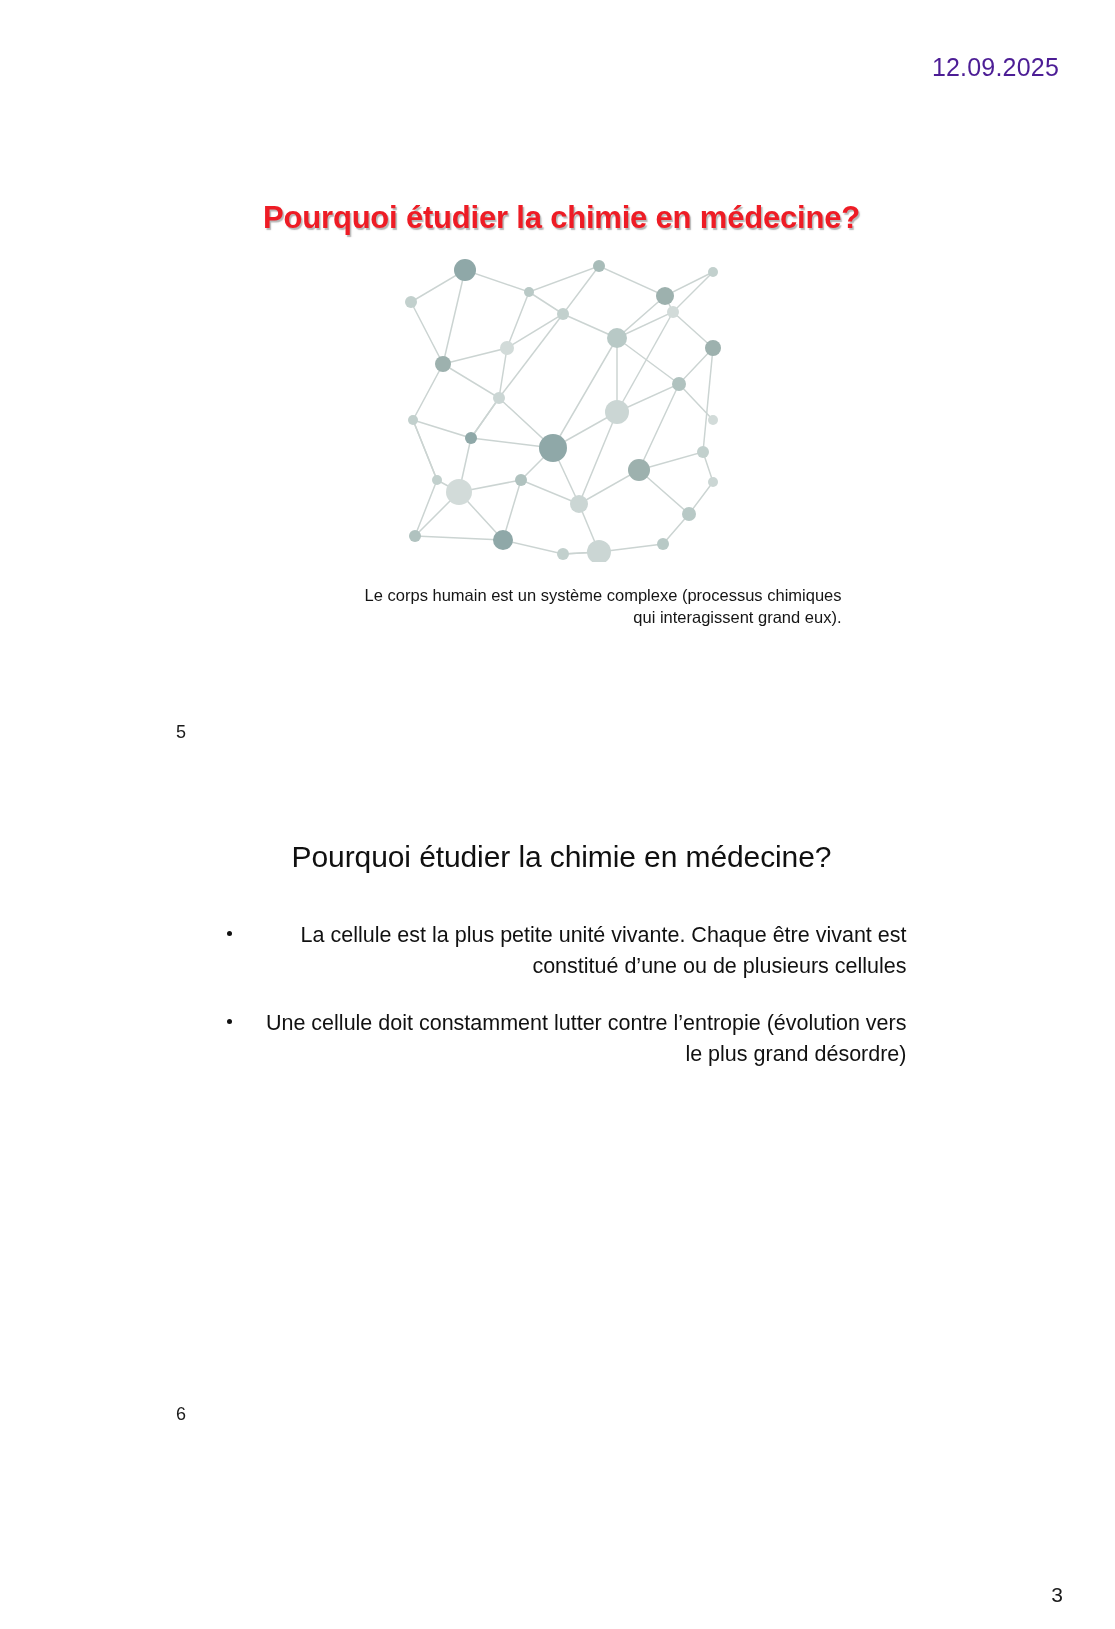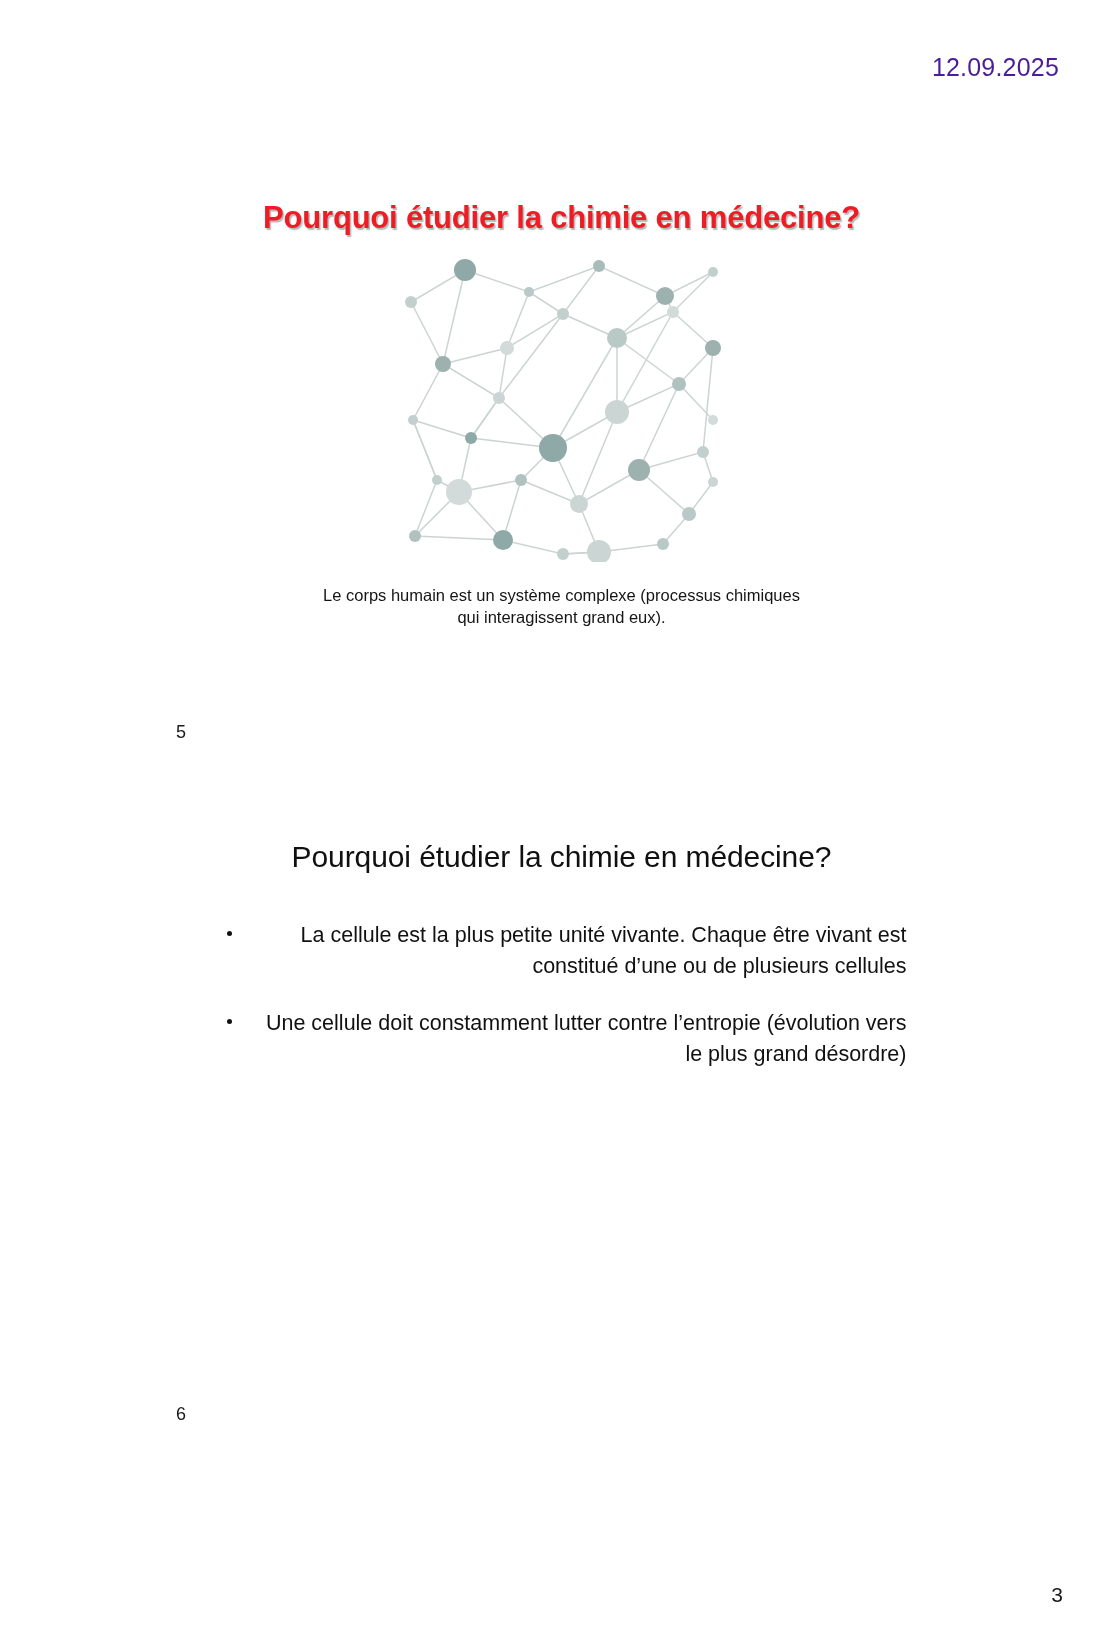--- a/index.html
+++ b/index.html
@@ -60,21 +60,21 @@
     margin: 16px auto 0 auto;
     width: 318px;
     height: 310px;
     position: relative;
   }
   .figure-wrap svg { display: block; width: 318px; height: 310px; }
 
   .figure-caption {
     margin: 22px auto 0 auto;
     width: 560px;
-    text-align: center;
+    text-align: right;
     font-size: 16.5px;
     line-height: 1.35;
     color: #151515;
     font-family: "Liberation Sans", sans-serif;
   }
 
   .slide-number {
     position: absolute;
     font-size: 18px;
     color: #1a1a1a;

